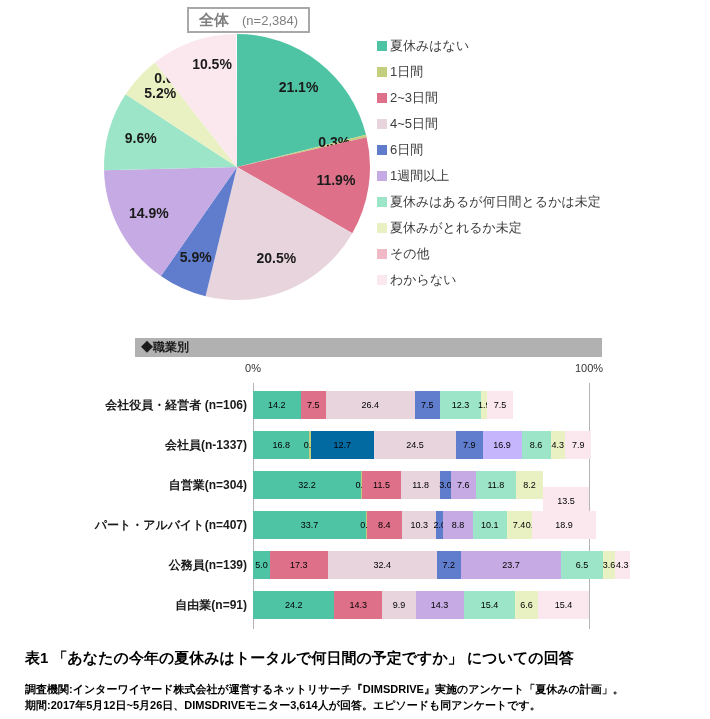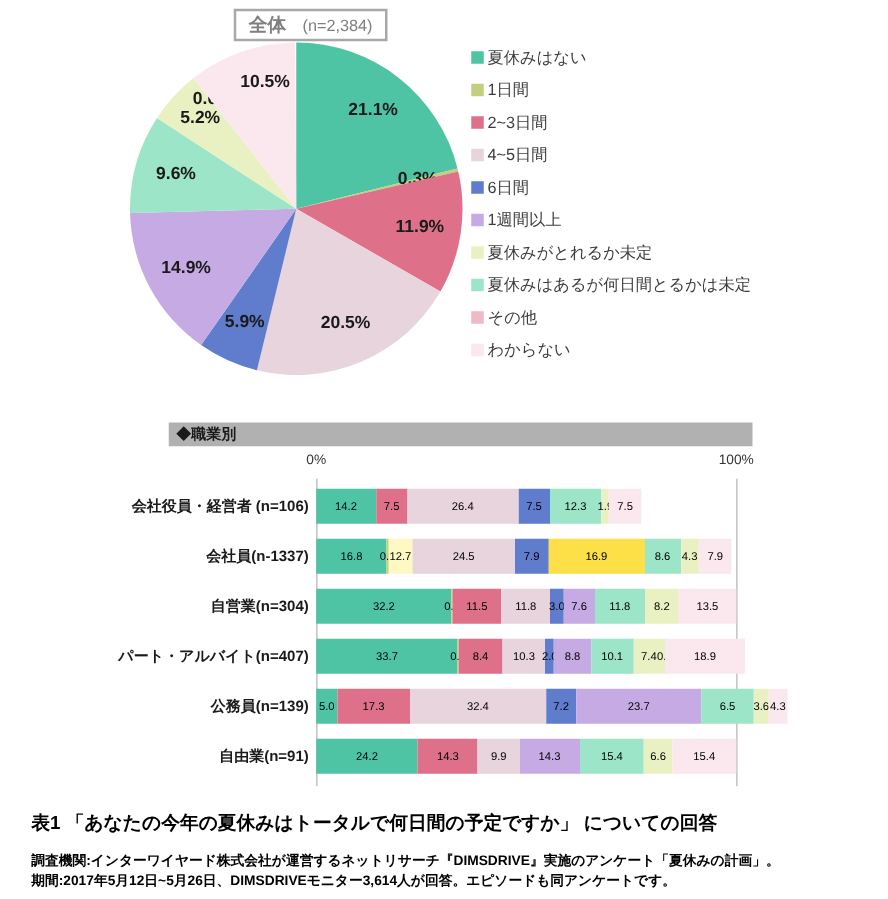--- a/index.html
+++ b/index.html
@@ -109,26 +109,26 @@
       </div>
       <div class="legend-item">
         <span class="legend-swatch" style="background: rgb(95, 124, 205);"></span>
         <span class="legend-label">6日間</span>
       </div>
       <div class="legend-item">
         <span class="legend-swatch" style="background: rgb(197, 170, 227);"></span>
         <span class="legend-label">1週間以上</span>
       </div>
       <div class="legend-item">
+        <span class="legend-swatch" style="background: rgb(156, 229, 200);"></span>
+        <span class="legend-label">夏休みはあるが何日間とるかは未定</span>
+      </div>
+      <div class="legend-item">
         <span class="legend-swatch" style="background: rgb(233, 241, 195);"></span>
         <span class="legend-label">夏休みがとれるか未定</span>
-      </div>
-      <div class="legend-item">
-        <span class="legend-swatch" style="background: rgb(156, 229, 200);"></span>
-        <span class="legend-label">夏休みはあるが何日間とるかは未定</span>
       </div>
       <div class="legend-item">
         <span class="legend-swatch" style="background: rgb(239, 185, 198);"></span>
         <span class="legend-label">その他</span>
       </div>
       <div class="legend-item">
         <span class="legend-swatch" style="background: rgb(251, 232, 239);"></span>
         <span class="legend-label">わからない</span>
       </div>
     </div>
@@ -175,30 +175,30 @@
           <span class="seg-label">7.5</span>
         </div>
       </div>
       <div class="bar-row" style="top: 46px;">
         <div class="bar-seg" style="width: 56.45px; background: rgb(79, 196, 164);">
           <span class="seg-label">16.8</span>
         </div>
         <div class="bar-seg" style="width: 1.34px; background: rgb(195, 206, 126);">
           <span class="seg-label">0.4</span>
         </div>
-        <div class="bar-seg" style="width: 19px; background: #fef9c3;">
+        <div class="bar-seg" style="width: 63px; background: #0369a1;">
           <span class="seg-label">12.7</span>
         </div>
         <div class="bar-seg" style="width: 82.32px; background: rgb(232, 212, 220);">
           <span class="seg-label">24.5</span>
         </div>
         <div class="bar-seg" style="width: 26.54px; background: rgb(95, 124, 205);">
           <span class="seg-label">7.9</span>
         </div>
-        <div class="bar-seg" style="width: 77px; background: #fde047;">
+        <div class="bar-seg" style="width: 39px; background: #c4b5fd;">
           <span class="seg-label">16.9</span>
         </div>
         <div class="bar-seg" style="width: 28.9px; background: rgb(156, 229, 200);">
           <span class="seg-label">8.6</span>
         </div>
         <div class="bar-seg" style="width: 14.45px; background: rgb(233, 241, 195);">
           <span class="seg-label">4.3</span>
         </div>
         <div class="bar-seg" style="width: 26.54px; background: rgb(251, 232, 239);">
           <span class="seg-label">7.9</span>
@@ -222,21 +222,21 @@
         </div>
         <div class="bar-seg" style="width: 25.54px; background: rgb(197, 170, 227);">
           <span class="seg-label">7.6</span>
         </div>
         <div class="bar-seg" style="width: 39.65px; background: rgb(156, 229, 200);">
           <span class="seg-label">11.8</span>
         </div>
         <div class="bar-seg" style="width: 27.55px; background: rgb(233, 241, 195);">
           <span class="seg-label">8.2</span>
         </div>
-        <div class="bar-seg" style="width: 45.36px; background: rgb(251, 232, 239);">
+        <div class="bar-seg" style="width: 45.36px; background: rgb(251, 232, 239); margin-top: 16px;">
           <span class="seg-label">13.5</span>
         </div>
       </div>
       <div class="bar-row" style="top: 126px;">
         <div class="bar-seg" style="width: 113.23px; background: rgb(79, 196, 164);">
           <span class="seg-label">33.7</span>
         </div>
         <div class="bar-seg" style="width: 0.67px; background: rgb(195, 206, 126);">
           <span class="seg-label">0.2</span>
         </div>

